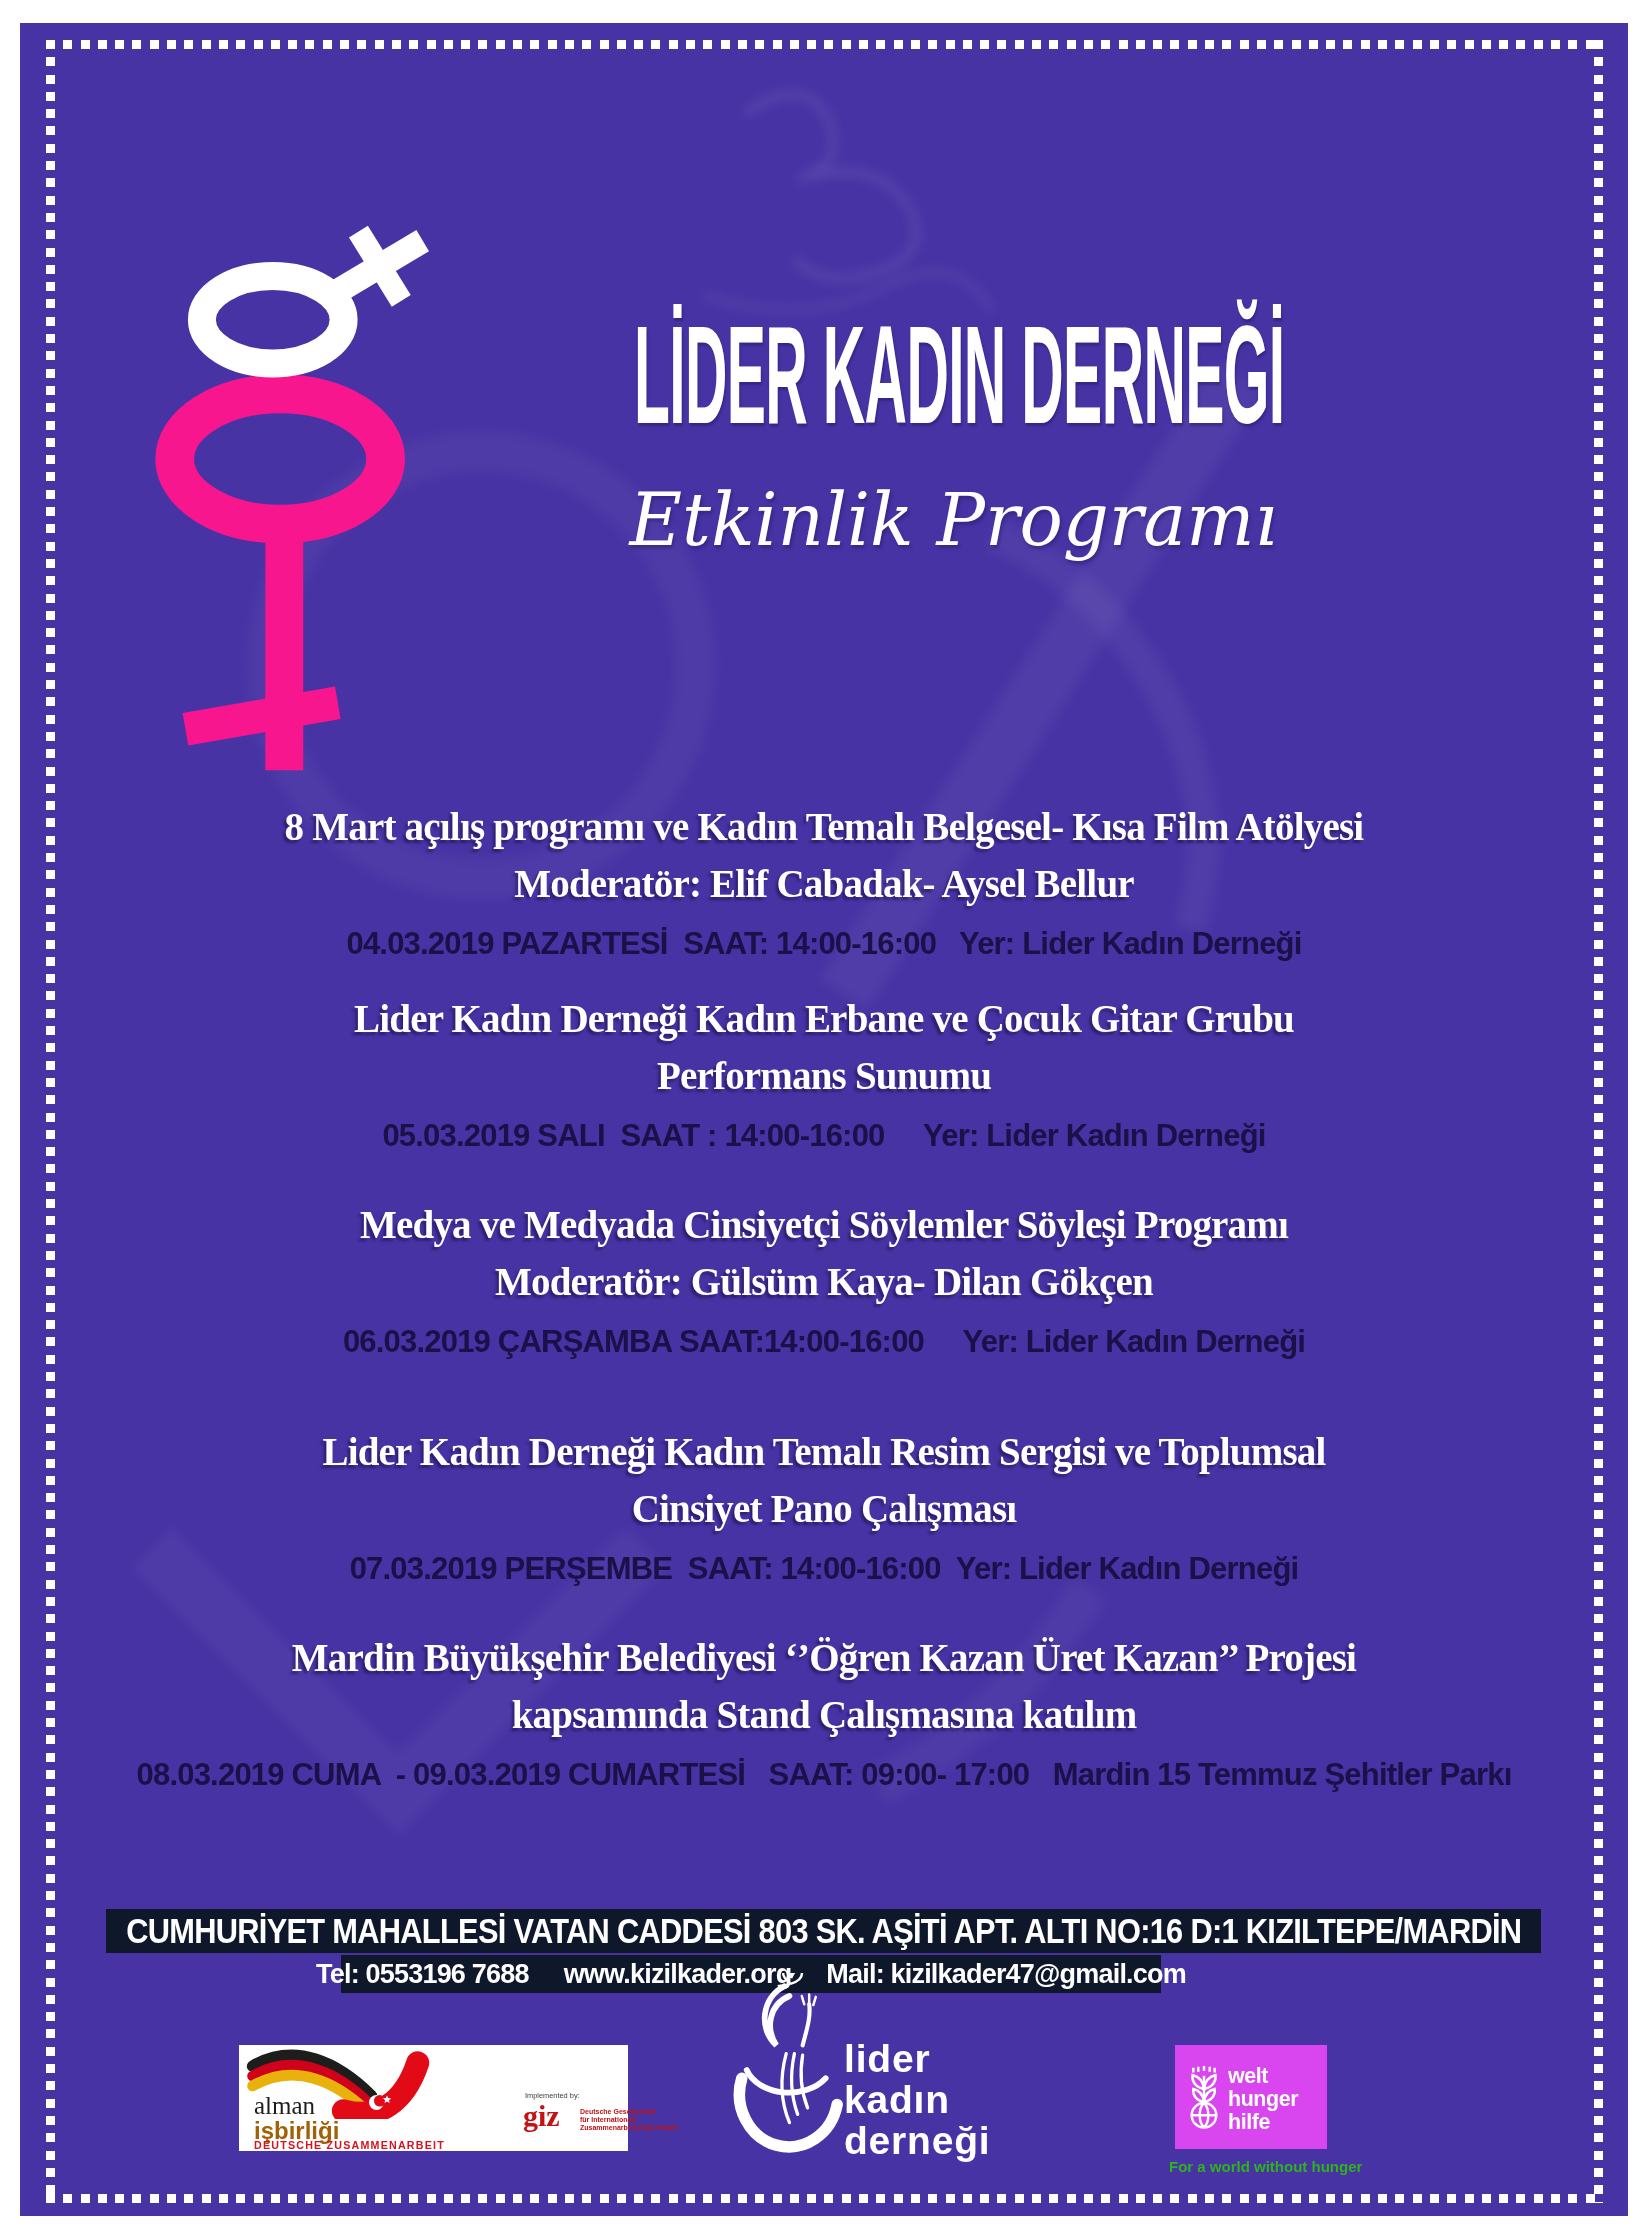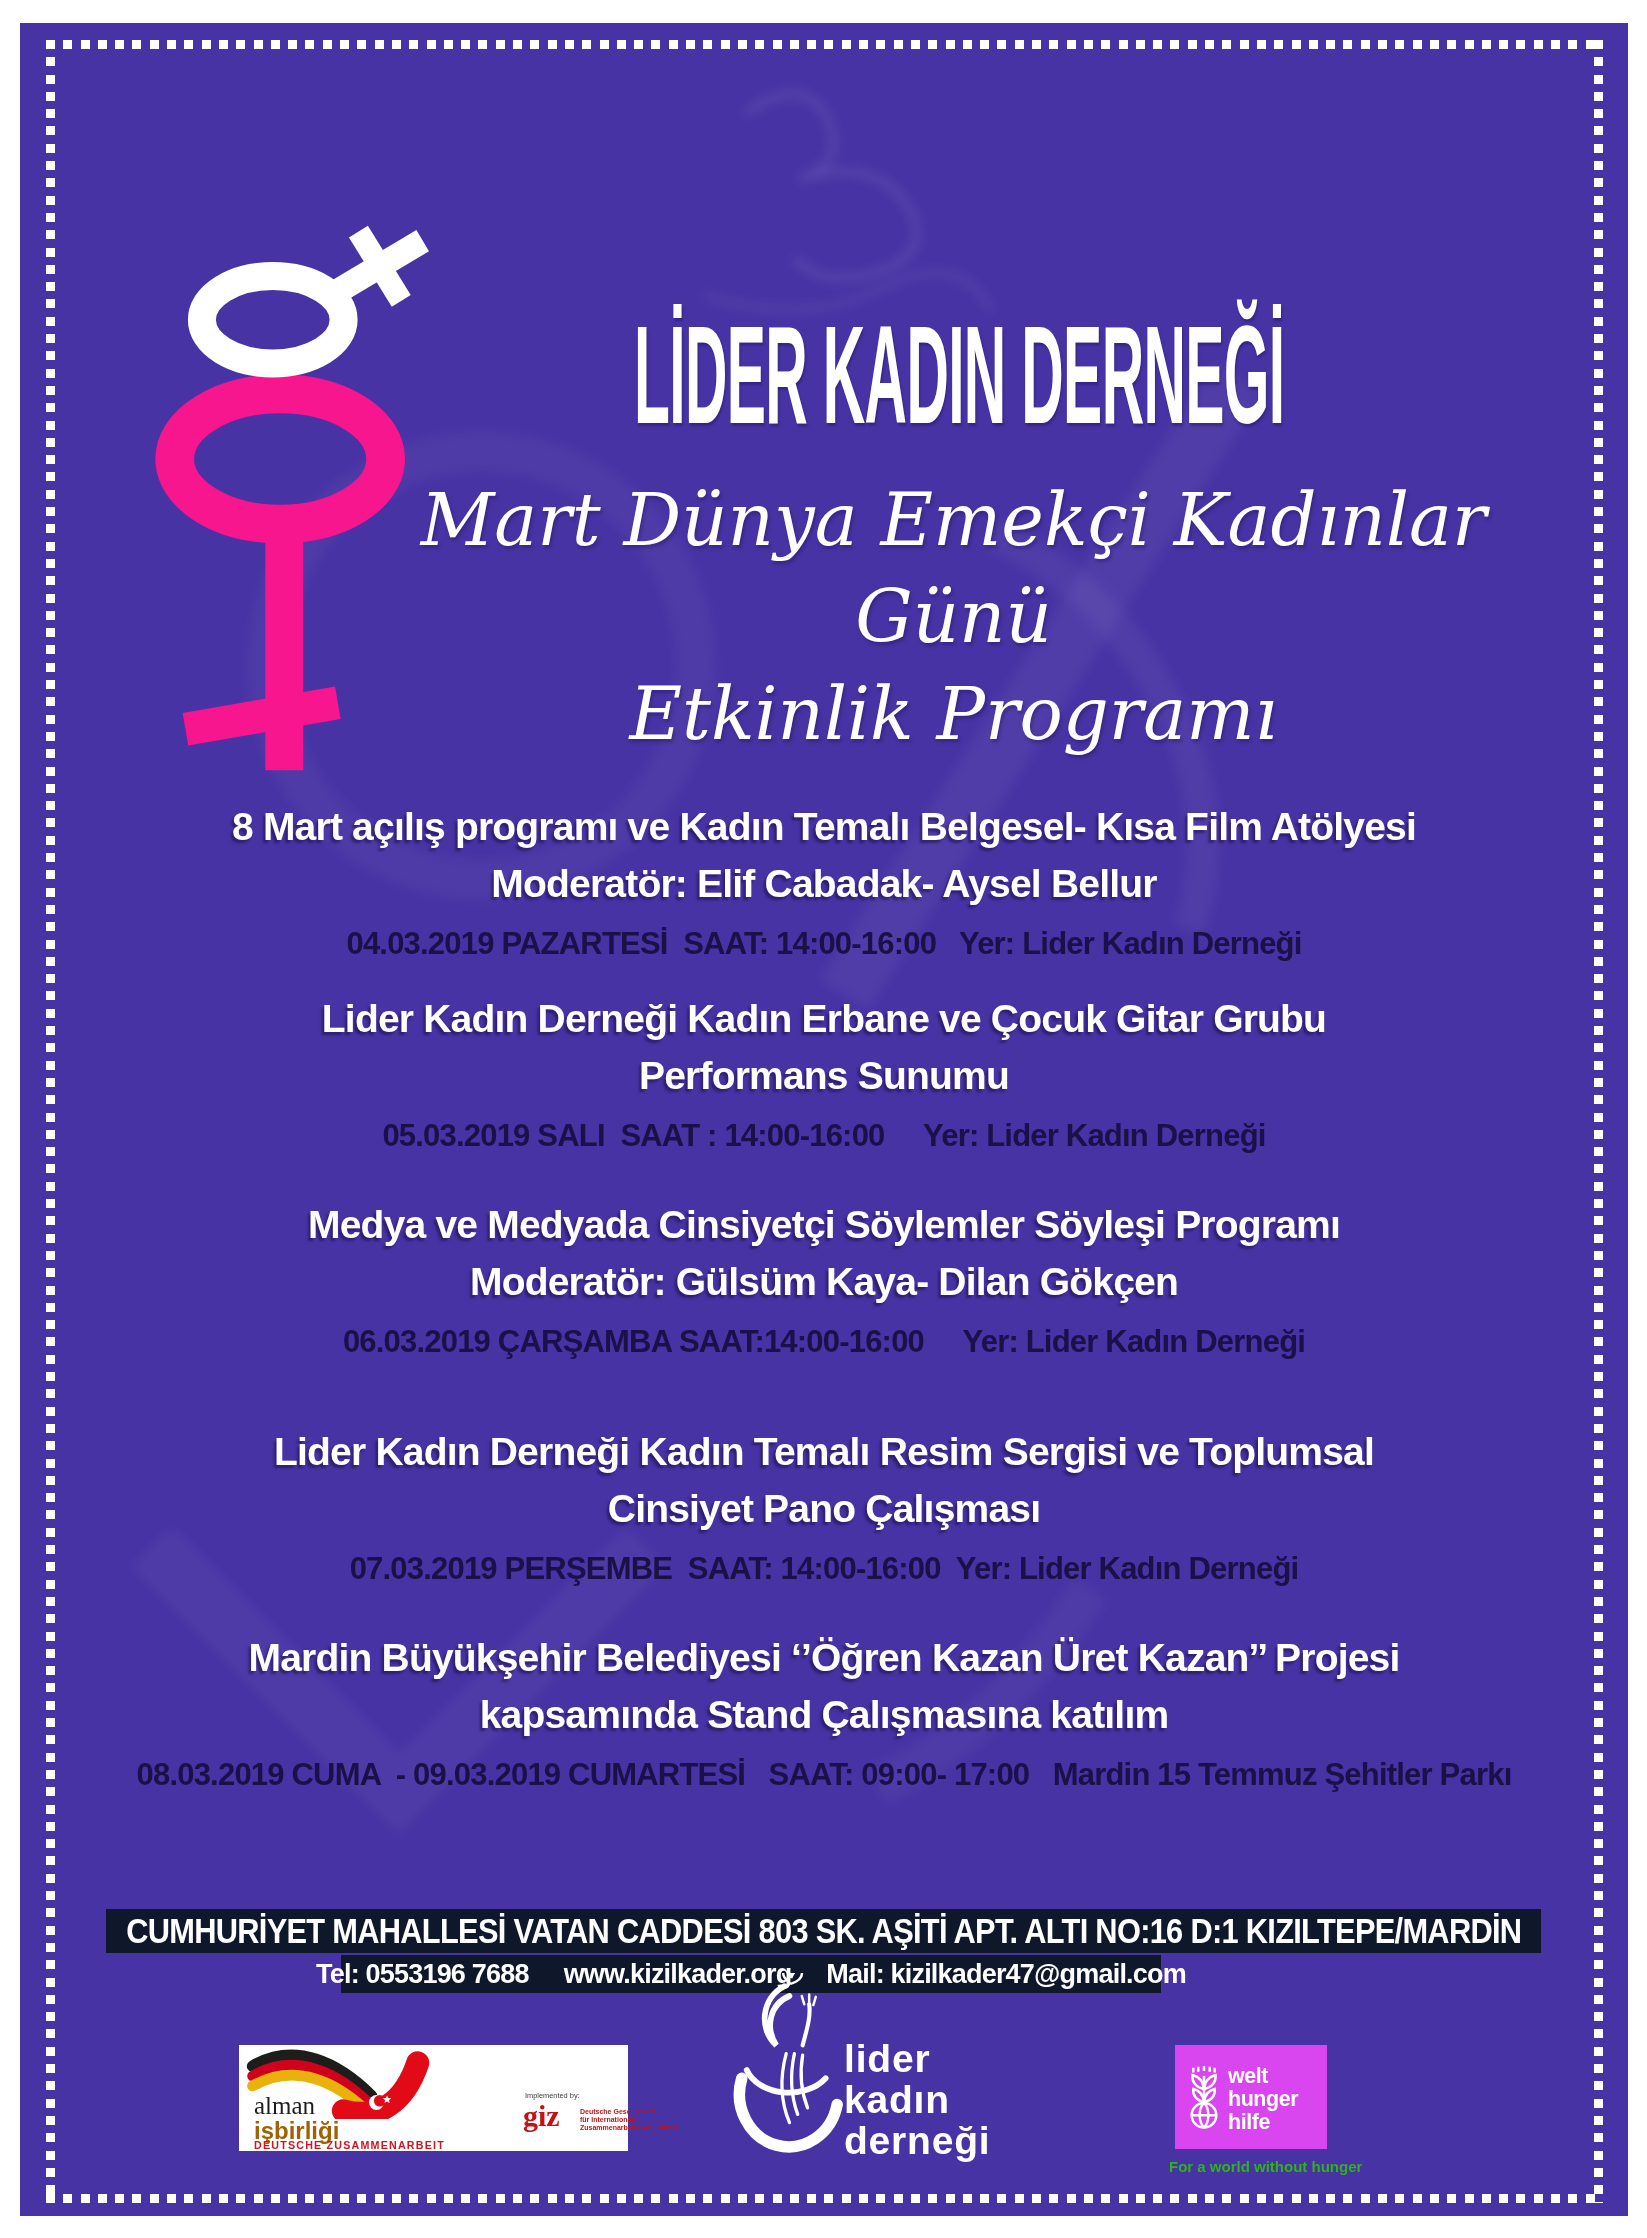--- a/index.html
+++ b/index.html
@@ -35,20 +35,21 @@
   .subtitle {
     position:absolute; left:357px; top:449px; width:1153px; text-align:center;
     color:#ffffff; font-family:"DejaVu Serif", serif; font-style:italic;
     font-size:72px; line-height:97px; text-shadow:1.6px 2.5px 3.3px rgba(25,15,75,0.35);
   }
 
   .event { position:absolute; left:0; width:1608px; text-align:center; }
   .ev-line {
     color:#ffffff; font-size:39px; font-weight:700; line-height:49px; letter-spacing:-0.8px;
     text-shadow:-2.5px 2.5px 2.5px rgba(25,14,70,0.55);
+    font-family:Liberation Serif, serif;
   }
   .ev-line + .ev-line { margin-top:8.2px; }
   .ev-date {
     margin-top:16.5px; color:#1b1148; font-size:31px; font-weight:700; line-height:38px;
     letter-spacing:-0.8px; white-space:pre;
   }
 
   .bar {
     position:absolute; background:#0f172a; color:#ffffff; font-weight:700;
     display:flex; align-items:center; justify-content:center; white-space:nowrap;
@@ -123,21 +124,20 @@
         <ellipse cx="166" cy="133" rx="86" ry="53" stroke-width="34"></ellipse>
         <line x1="237" y1="103" x2="348" y2="37" stroke-width="30"></line>
         <line x1="270" y1="26" x2="322" y2="110" stroke-width="27"></line>
       </g>
     </svg>
 
     <div class="org-title">
       <span>LİDER KADIN DERNEĞİ</span>
     </div>
     <div class="subtitle">
-      <div>Mart Dünya Emekçi Kadınlar Günü</div>
       <div>Etkinlik Programı</div>
     </div>
 
     <div class="event" style="top:779px">
       <div class="ev-line">8 Mart açılış programı ve Kadın Temalı Belgesel- Kısa Film Atölyesi</div>
       <div class="ev-line">Moderatör: Elif Cabadak- Aysel Bellur</div>
       <div class="ev-date">04.03.2019 PAZARTESİ  SAAT: 14:00-16:00   Yer: Lider Kadın Derneği</div>
     </div>
     <div class="event" style="top:971px">
       <div class="ev-line">Lider Kadın Derneği Kadın Erbane ve Çocuk Gitar Grubu</div>

